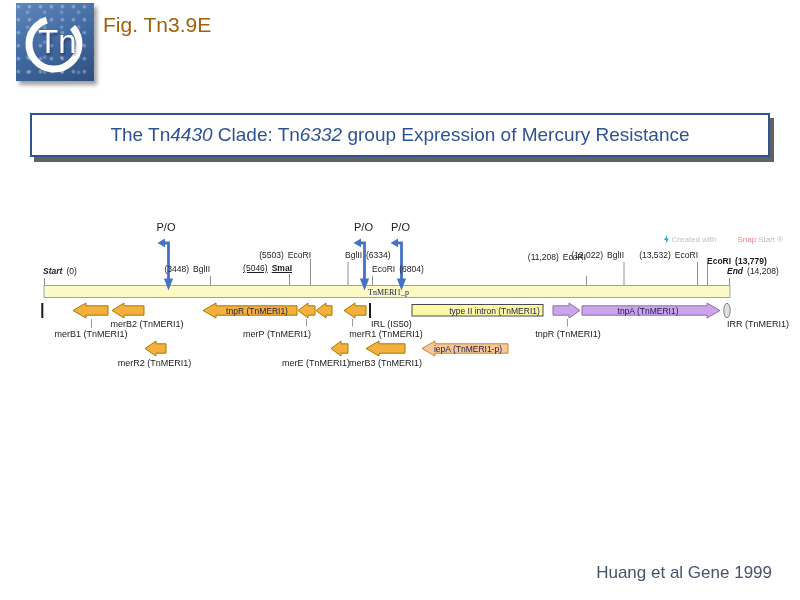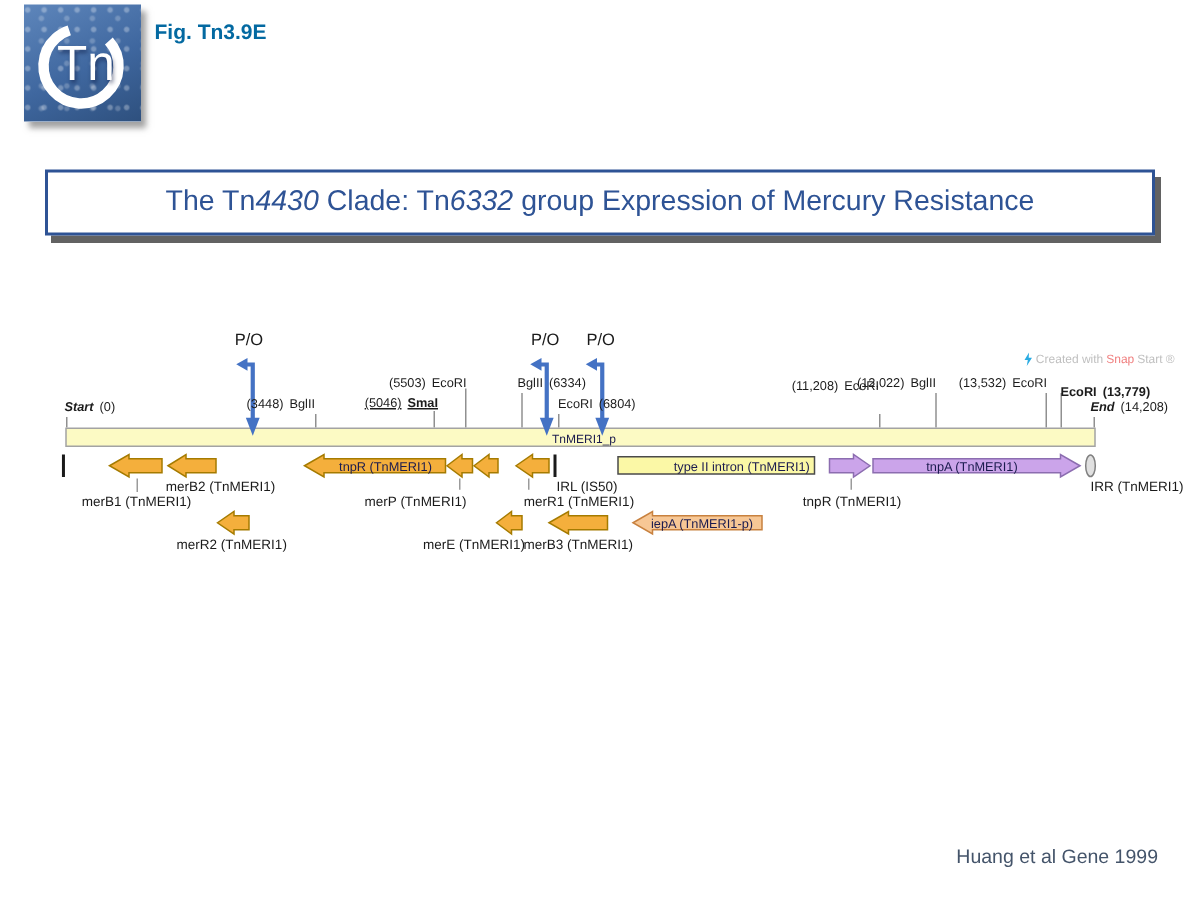--- a/index.html
+++ b/index.html
@@ -18,46 +18,46 @@
       linear-gradient(155deg,#5e86bb 0%,#3f679f 55%,#2e507e 100%);
     background-size:11px 13px,17px 15px,100% 100%;
     box-shadow:3px 4px 4px rgba(110,110,110,.65);
   }
   .logo-tn{
     left:22px;top:20px;color:#fff;font-size:33px;font-weight:400;
     text-shadow:1px 2px 3px rgba(10,20,60,.55);
   }
 
   
-  .fig-label{left:103px;top:13px;font-size:14px;color:#0369a1;font-weight:bold;}
+  .fig-label{left:103px;top:13px;font-size:21px;color:#a16207;}
   .title-box{
     left:30px;top:113px;width:736px;height:40px;
     border:2px solid #2E5395;background:#fff;
     box-shadow:4px 5px 0 rgba(70,70,70,.85);
     display:flex;align-items:center;justify-content:center;
   }
   .title-text{font-size:19px;color:#2E5395;letter-spacing:0;}
   .title-text .it{font-style:italic;}
 
   
   .watermark{right:17px;top:235px;font-size:8px;color:#BFBFBF;display:flex;align-items:flex-start;gap:2px;}
-  .watermark .brand{color:#F08080;}
+  .watermark .brand{color:#F08080;margin-left:19px;}
 
   
   .po{font-size:11px;color:#1a1a1a;transform:translateX(-50%);}
   .rsite{font-size:8.5px;color:#1c1c1c;}
   .rsite .b{font-weight:bold;}
   .rsite .bi{font-weight:bold;font-style:italic;}
   .rsite span + span{margin-left:4px;}
   .glabel{font-size:9px;color:#1a1a1a;}
   .center{transform:translateX(-50%);}
   .inlabel{font-size:8.5px;color:#1b1b4e;transform:translateX(-50%);}
-  .bklabel{font-size:8px;color:#1b1b4e;}
+  .bklabel{font-size:8px;color:#1b1b4e;font-family:Liberation Serif, serif;}
 
-  .citation{right:28px;top:563px;font-size:13px;color:#44546A;}
+  .citation{right:28px;top:563px;font-size:17px;color:#44546A;}
 
   svg.maplayer{position:absolute;left:0;top:0;}
 </style>
 </head>
 <body>
 
 <div class="abs logo">
   <svg width="78" height="78" viewBox="0 0 78 78">
     <circle cx="38" cy="41" r="25" fill="none" stroke="#ffffff" stroke-width="7" stroke-dasharray="128 29" transform="rotate(-42 38 41)"></circle>
   </svg>

